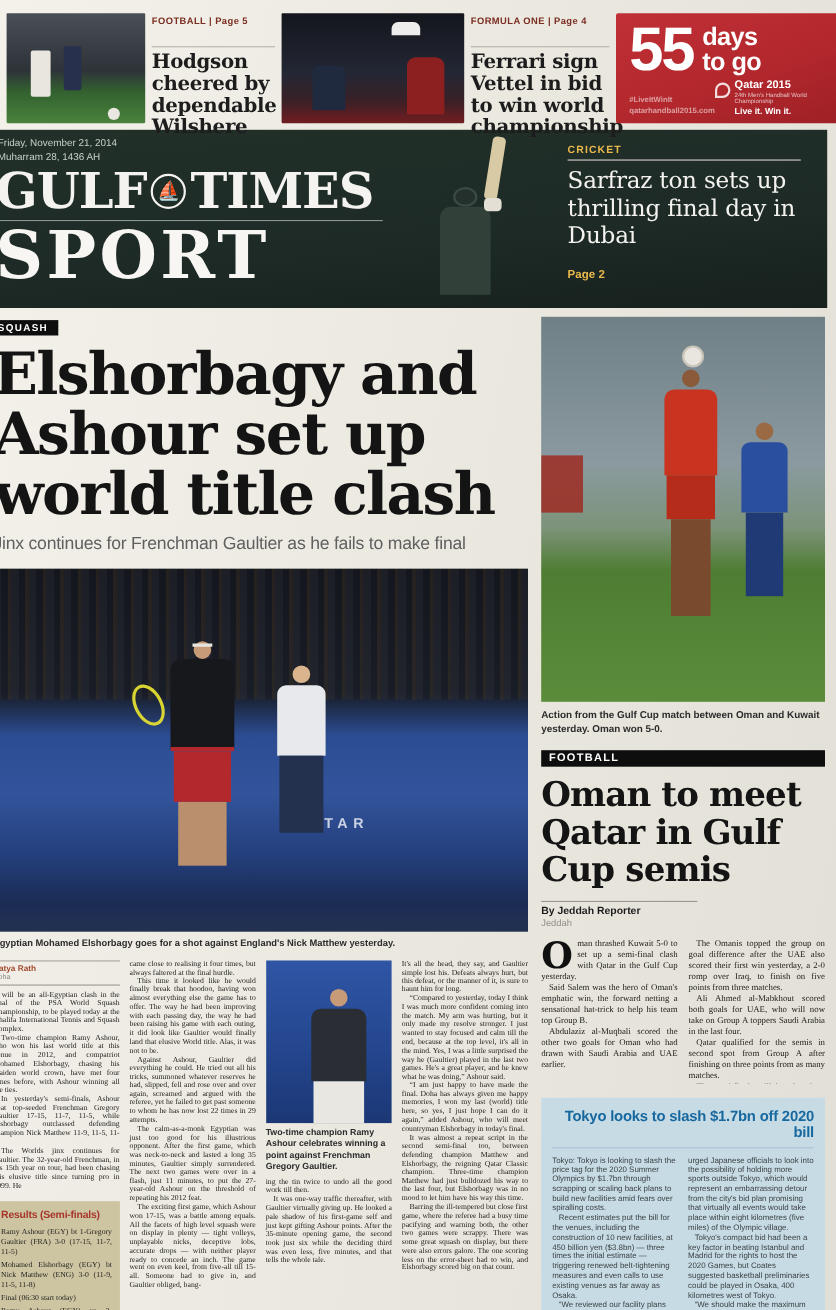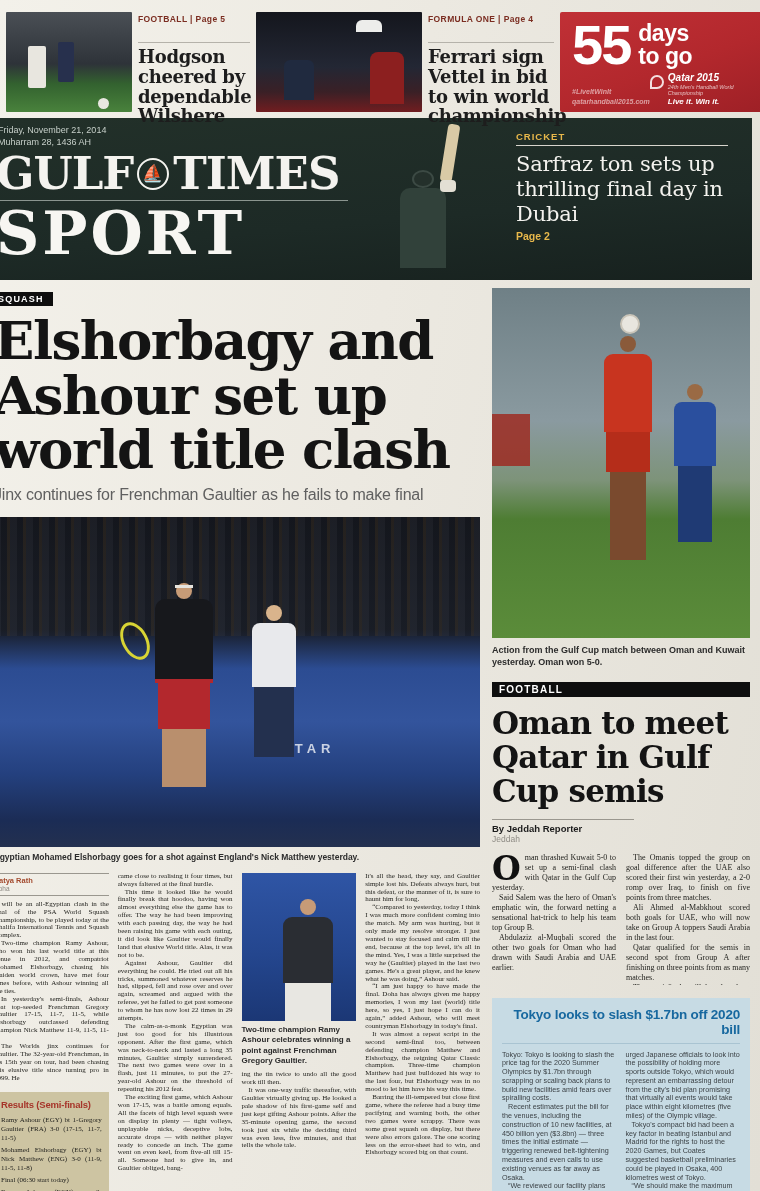--- a/index.html
+++ b/index.html
@@ -20,42 +20,42 @@
   .kicker-line { font-size:8.5px; font-weight:bold; letter-spacing:.4px; color:#7b2d21;
     border-bottom:1px solid #b5b2aa; padding-bottom:18px; margin-bottom:4px; }
   .tz-text { width:112px; padding-top:2px; }
   .tz-text.f1 { width:126px; }
   .tz-head { font-family:"DejaVu Serif", serif; font-weight:700; font-size:18px; line-height:1.1; color:#1d1d1d; letter-spacing:-.3px; }
   .countdown { flex:1; background:linear-gradient(160deg,#c03036 0%,#b3282d 55%,#9e2026 100%);
     color:#fff; border-radius:2px; padding:6px 10px 6px 12px; display:flex; flex-direction:column; justify-content:space-between; }
   .cd-top { display:flex; align-items:flex-start; gap:8px; }
   .cd-num { font-size:56px; font-weight:800; line-height:.95; letter-spacing:-2px; }
   .cd-words { font-size:23px; font-weight:800; line-height:1.0; padding-top:4px; letter-spacing:-.5px; }
-  .cd-bottom { display:flex; justify-content:center; align-items:flex-end;font-style:italic; }
+  .cd-bottom { display:flex; justify-content:center; align-items:flex-end; }
   .cd-tag { font-size:7px; font-weight:bold; color:rgba(255,255,255,.55); line-height:1.35; }
   .cd-brand { text-align:left; display:flex; gap:4px; align-items:flex-start; }
   .hb-logo { width:14px; height:14px; border:2px solid rgba(255,255,255,.85); border-radius:50% 50% 50% 0; margin-top:2px; flex:none; }
   .cd-brand-name { font-size:10px; font-weight:800; line-height:1.05; }
   .cd-brand-sub { font-size:5.5px; color:rgba(255,255,255,.7); width:84px; line-height:1.2; }
   .cd-slogan { font-size:8px; font-weight:800; }
 
   
   .masthead { display:flex; height:162px; background:linear-gradient(175deg,#223029 0%,#1d2a26 60%,#17211e 100%); margin-right:8px;justify-content:flex-end; }
   .mh-left { width:352px; padding:7px 0 0 0; margin-left:-4px; }
   .mh-dates { font-size:9px; color:#c6cfc9; line-height:1.3; padding-left:2px; }
   .mh-title { display:flex; align-items:center; gap:4px; margin-top:3px; }
   .mh-word { font-family:"DejaVu Serif", serif; font-weight:900; font-size:45px; color:#f4f3ef; letter-spacing:-1px; line-height:1; }
   .mh-boat { width:32px; height:32px; border:2px solid #f4f3ef; border-radius:50%; display:flex; align-items:center; justify-content:center; font-size:17px; color:#f4f3ef; flex:none; }
   .mh-rule { height:1px; background:#8b958f; margin:4px 0 2px; }
   .mh-sport { font-family:"DejaVu Serif", serif; font-weight:900; font-size:60px; color:#f7f6f2; letter-spacing:3px; line-height:1; }
   .mh-photo { width:164px; position:relative; }
   .mh-cricket { flex:1; padding:13px 24px 0 4px; }
   .cr-kicker { font-size:9.5px; font-weight:800; letter-spacing:1px; color:#e8b84b; padding-bottom:3px; border-bottom:1px solid #d8d5cd; margin-bottom:6px; }
   .cr-head { font-family:"DejaVu Serif", serif; font-weight:400; font-size:21px; line-height:1.18; color:#f3f2ee; letter-spacing:-.2px; }
-  .cr-page { margin-top:4px; font-size:10.5px; font-weight:800; color:#e8b84b; }
+  .cr-page { margin-top:18px; font-size:10.5px; font-weight:800; color:#e8b84b; }
 
   
   .main { display:flex; gap:12px; margin:8px 10px 0 0; }
   .left-col { width:486px; margin-left:-6px; }
   .right-col { flex:1; min-width:0; }
 
   .sq-kicker { display:inline-block; background:#0e0e0e; color:#fff; font-size:9px; font-weight:800; letter-spacing:1.2px; padding:2px 9px 2px 4px; }
   .sq-head { font-family:"DejaVu Serif", serif; font-weight:900; font-size:53px; line-height:1.03; letter-spacing:-1.5px; color:#141414; margin:7px 0 9px; }
   .sq-sub { font-size:16px; color:#606060; letter-spacing:-.2px; }
 

